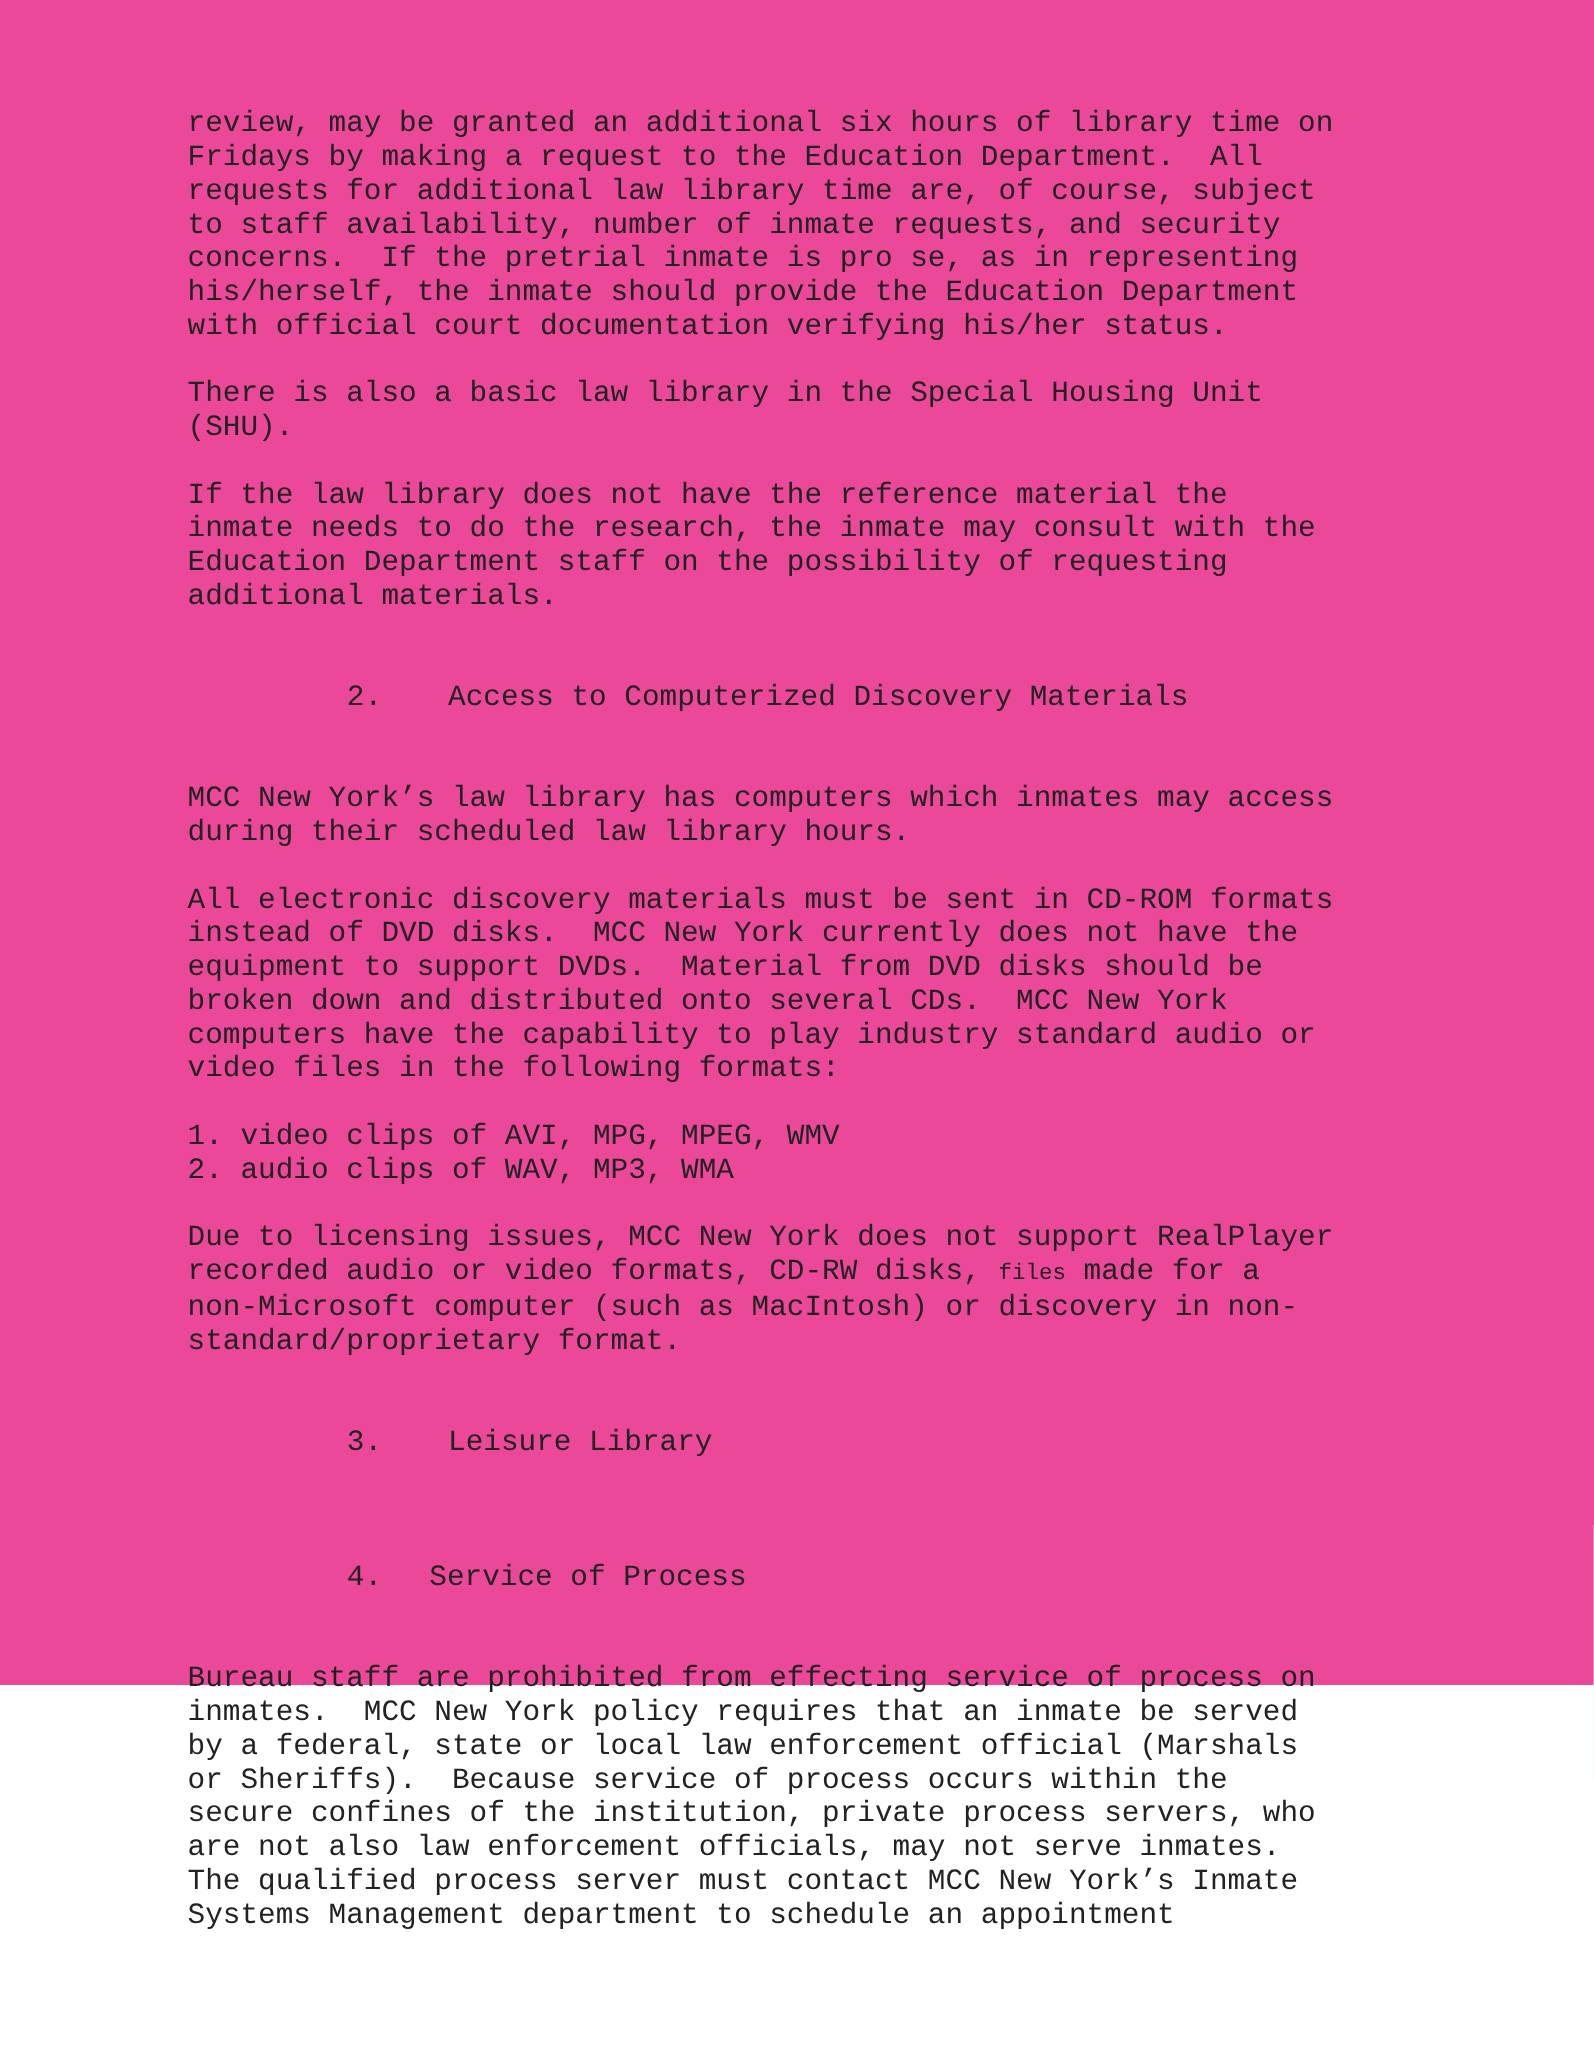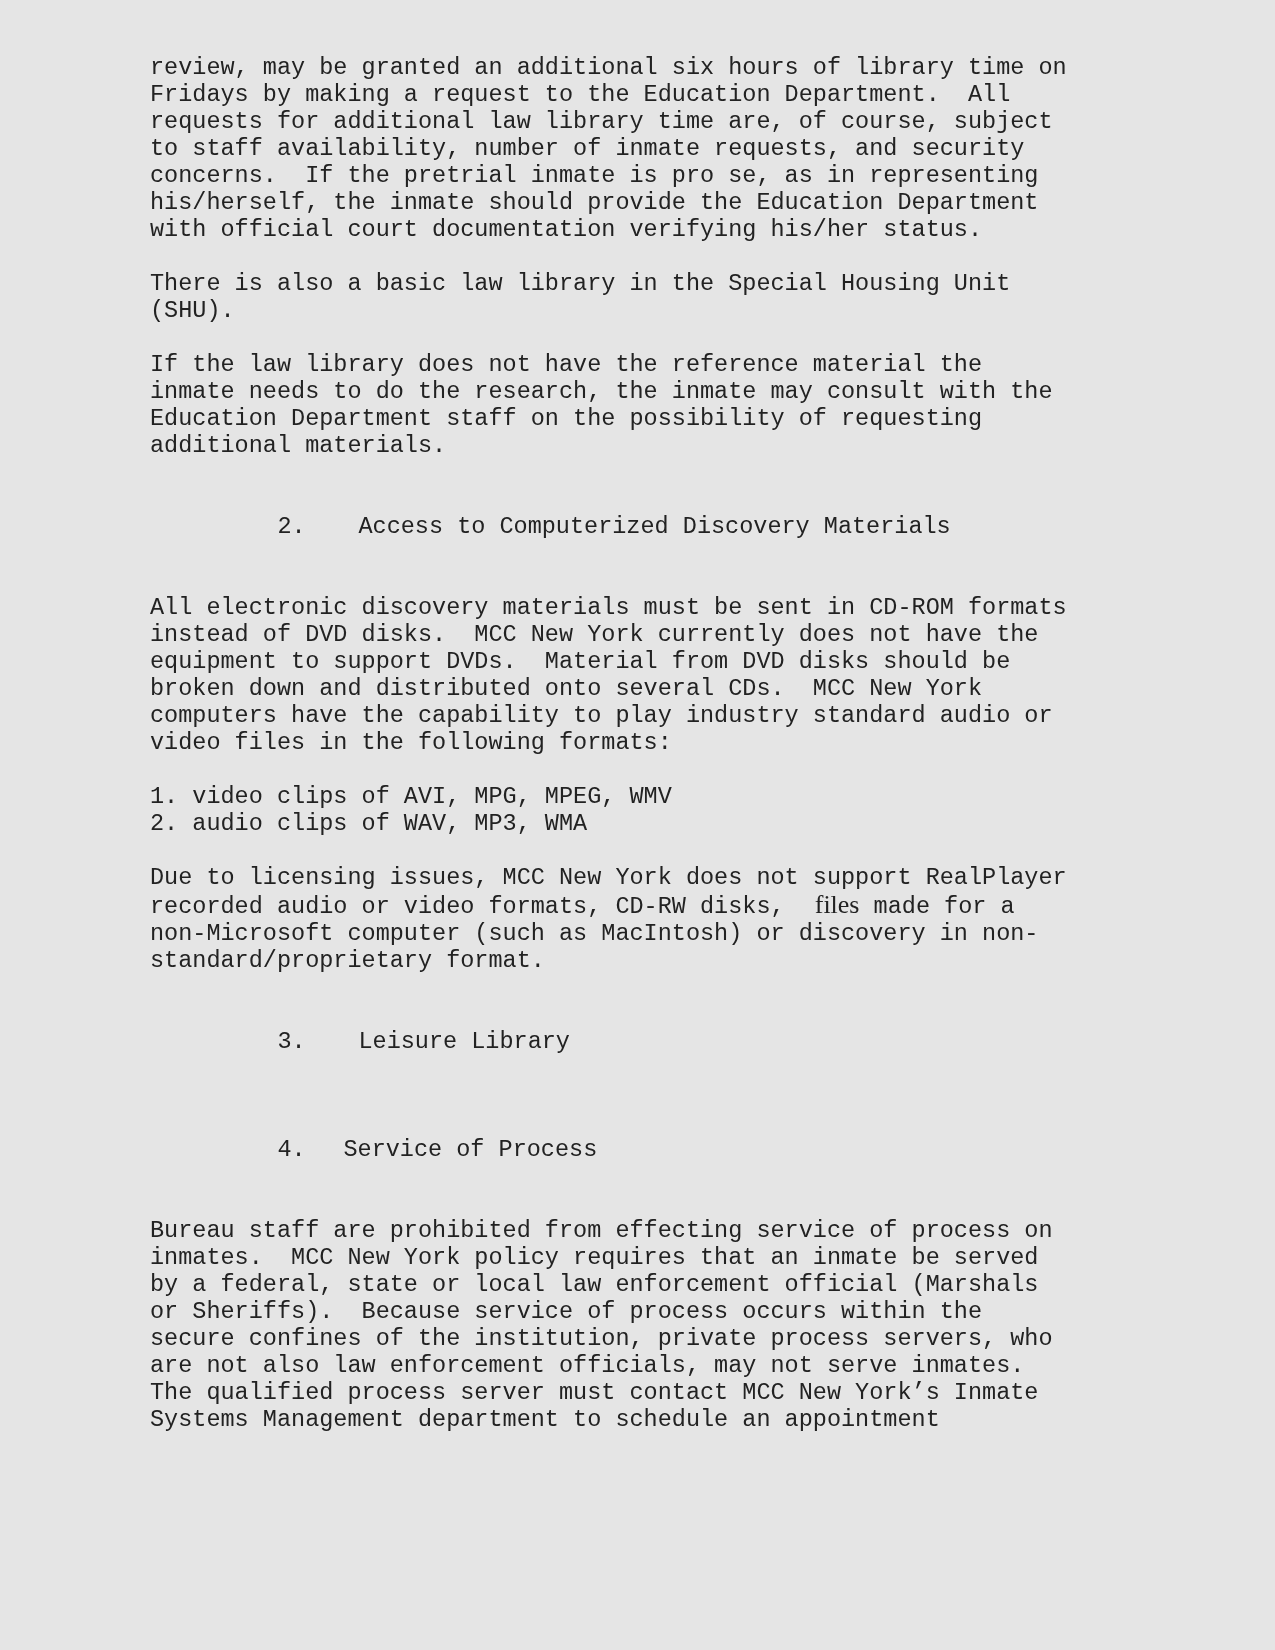--- a/index.html
+++ b/index.html
@@ -12,23 +12,23 @@
     height: 1650px;
     overflow: hidden;
     font-family: "Liberation Mono", "DejaVu Sans Mono", monospace;
     font-size: 23.5px;
     line-height: 27px;
     color: #222222;
   }
   .page {
     box-sizing: border-box;
     width: 1275px;
-    height: 1650px;
-    padding: 54px 140px 0 150px;
-    background: #e5e5e5;
+    height: 1348px;
+    padding: 86px 140px 0 150px;
+    background: #ec4899;
   }
   .para {
     white-space: pre-wrap;
     margin: 0 0 27px 0;
   }
   .heading {
     margin: 0 0 27px 0;
     padding-left: 71px;
     white-space: pre;
   }
@@ -38,23 +38,22 @@
   }
   .heading.tight .h-num {
     min-width: 66px;
   }
   .h-title,
   .u-word {
     text-underline-offset: 4px;
     text-decoration-thickness: 1.5px;
   }
   .alt-font {
-    font-family: Liberation Serif, serif;
-    font-size: 26px;
-    margin-left: 16px;
+    font-family: Liberation Mono, monospace;
+    font-size: 18px;
   }
   .list-block {
     margin: 0 0 27px 0;
   }
   .list-line {
     white-space: pre;
   }
 </style>
 </head>
 <body>
@@ -74,20 +73,22 @@
 
   <div class="para">If the law library does not have the reference material the
 inmate needs to do the research, the inmate may consult with the
 Education Department staff on the possibility of requesting
 additional materials.</div>
 
   <div class="heading">
     <span class="h-num">2.</span><span class="h-title">Access to Computerized Discovery Materials</span>
   </div>
 
+  <div class="para">MCC New York’s law library has computers which inmates may access
+during their scheduled law library hours.</div>
 
   <div class="para">All electronic discovery materials must be sent in CD-ROM formats
 instead of DVD disks.  MCC New York currently does not have the
 equipment to support DVDs.  Material from DVD disks should be
 broken down and distributed onto several CDs.  MCC New York
 computers have the capability to play industry standard audio or
 video files in the following formats:</div>
 
   <div class="list-block">
     <div class="list-line">1. video clips of AVI, MPG, MPEG, WMV</div>

